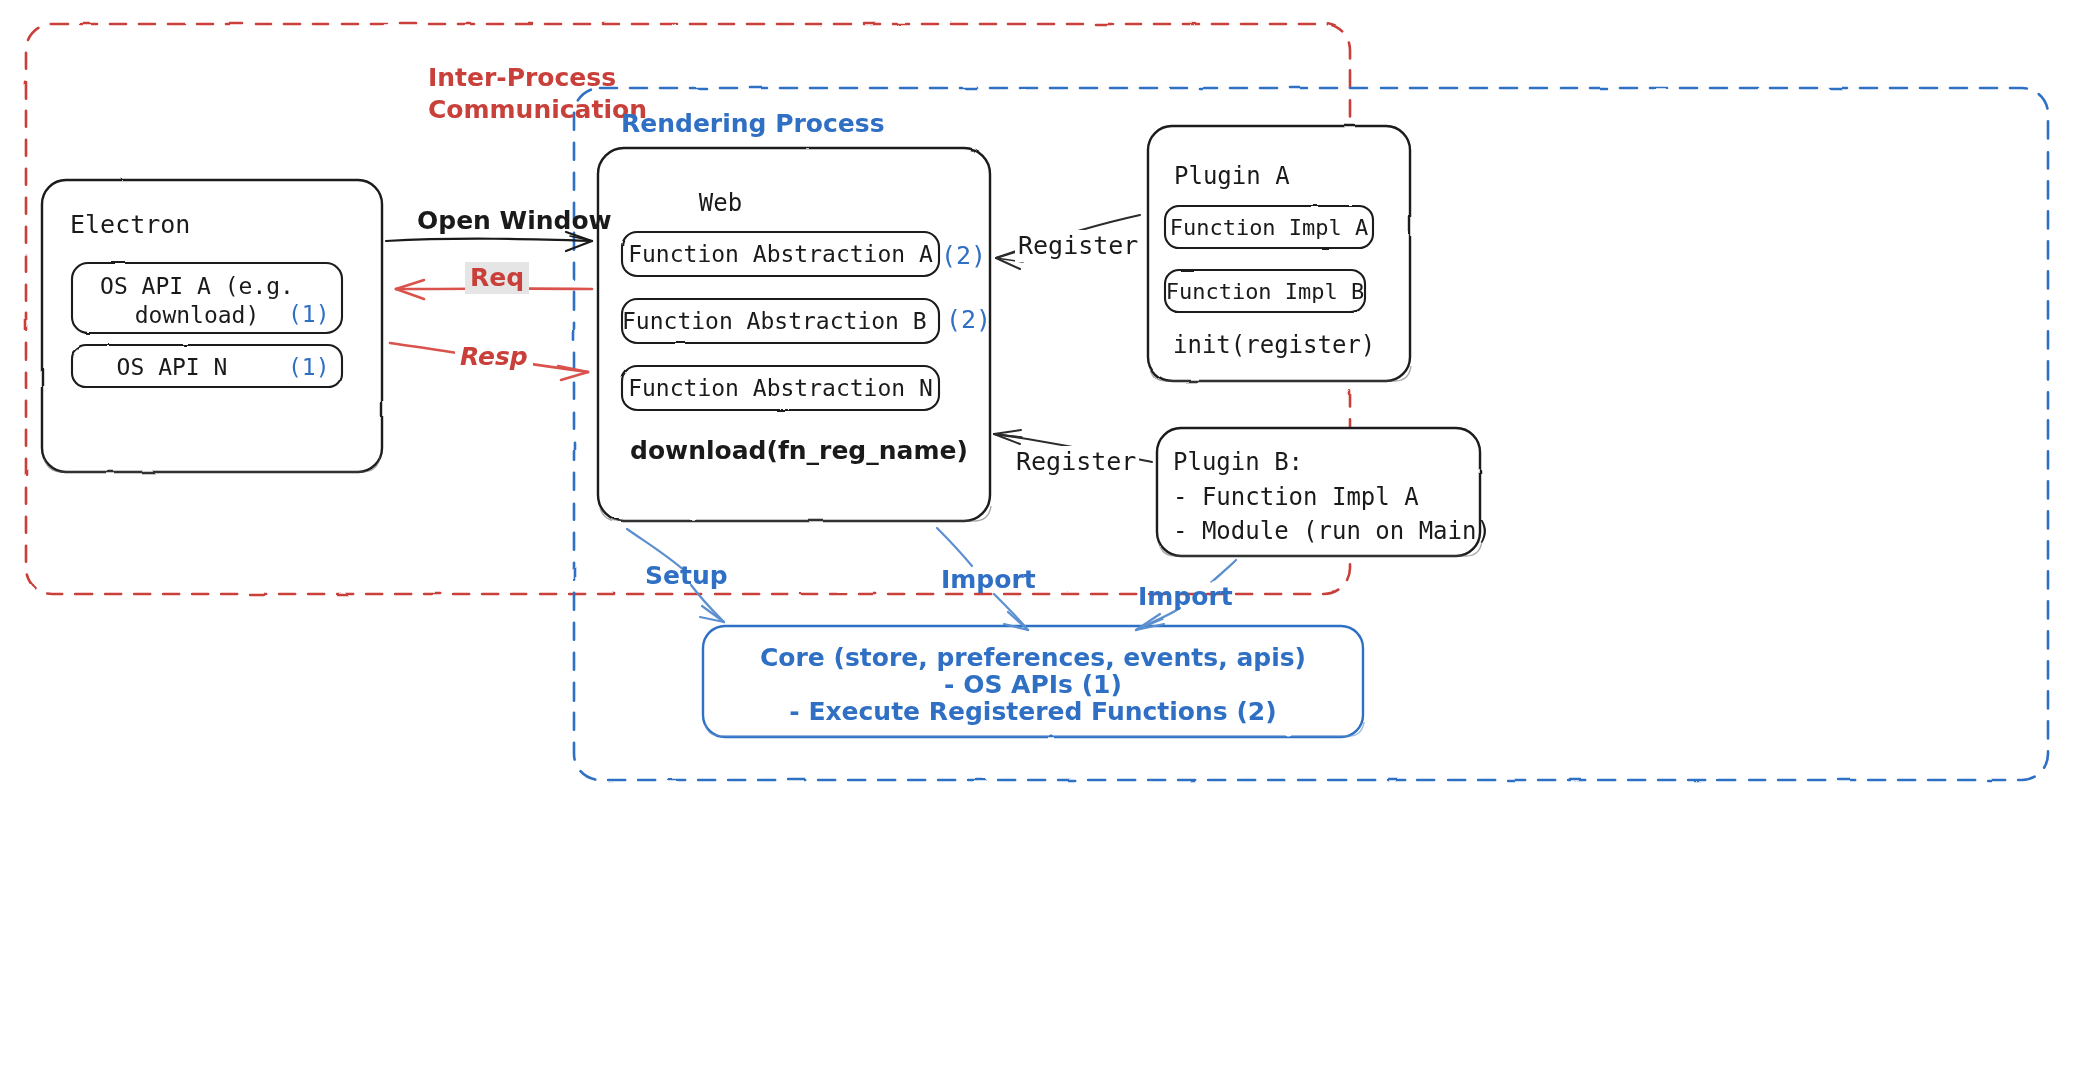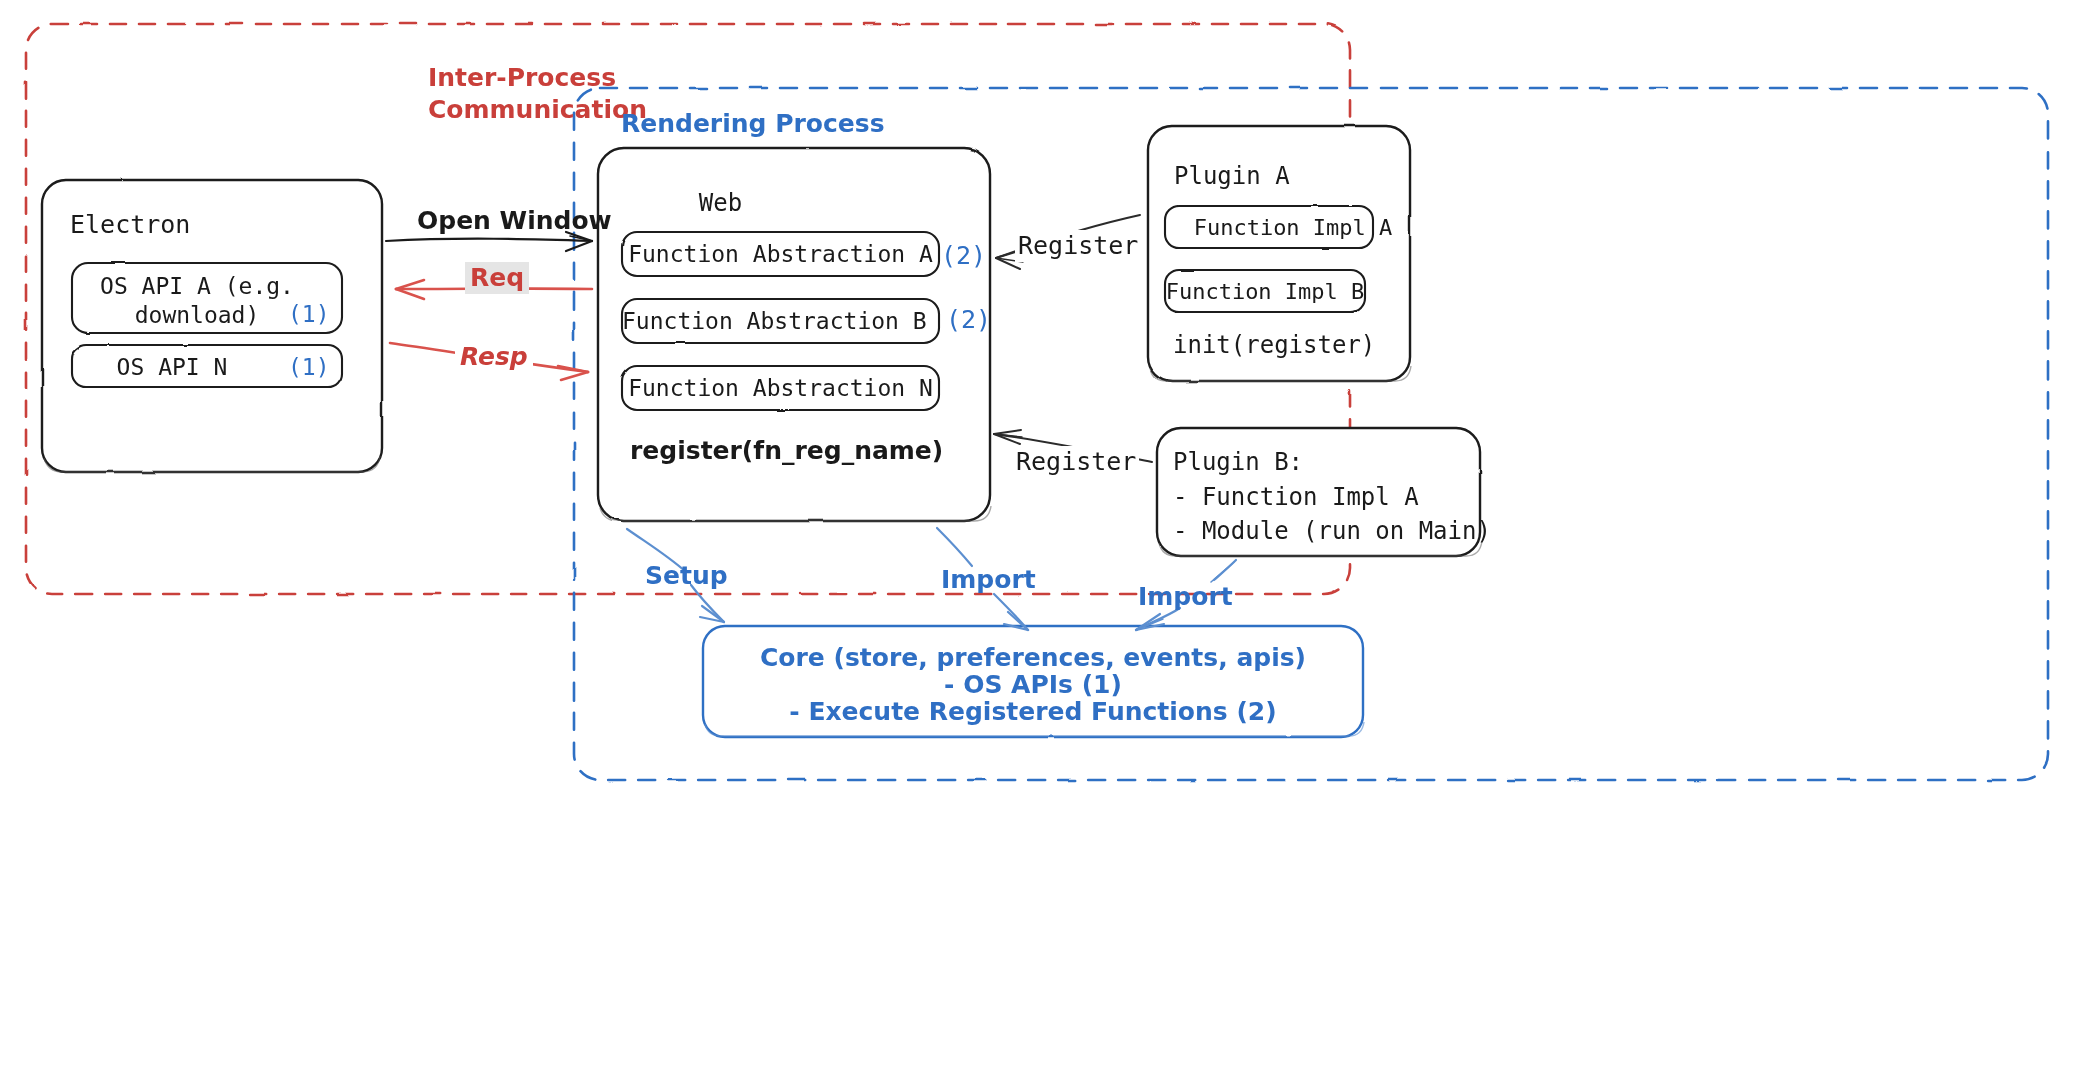--- a/index.html
+++ b/index.html
@@ -188,24 +188,24 @@
   <div class="lbl mono blk ctr" style="left:598px; top:188px; width:245px; font-size:24px;">Web</div>
 
   <div class="lbl mono blk ctr" style="left:622px; top:240px; width:317px; font-size:23px;">Function Abstraction A</div>
   <div class="lbl mono blu" style="left:941px; top:240px; font-size:25px;">(2)</div>
 
   <div class="lbl mono blk ctr" style="left:622px; top:307px; width:282px; font-size:23px;">Function Abstraction B</div>
   <div class="lbl mono blu" style="left:946px; top:304px; font-size:25px;">(2)</div>
 
   <div class="lbl mono blk ctr" style="left:622px; top:374px; width:317px; font-size:23px;">Function Abstraction N</div>
 
-  <div class="lbl sans blk" style="left:630px; top:435px; font-size:25px; font-weight:700;">register(fn_reg_name)</div>
+  <div class="lbl sans blk" style="left:630px; top:435px; font-size:25px; font-weight:700;">download(fn_reg_name)</div>
 
   <div class="lbl mono blk" style="left:1174px; top:161px; font-size:24px;">Plugin A</div>
-  <div class="lbl mono blk ctr" style="left:1165px; top:214px; width:208px; font-size:22px;margin-left:24px;">Function Impl A</div>
+  <div class="lbl mono blk ctr" style="left:1165px; top:214px; width:208px; font-size:22px;">Function Impl A</div>
   <div class="lbl mono blk ctr" style="left:1165px; top:278px; width:200px; font-size:22px;">Function Impl B</div>
   <div class="lbl mono blk" style="left:1173px; top:330px; font-size:24px;">init(register)</div>
 
   <div class="lbl mono blk" style="left:1173px; top:447px; font-size:24px;">Plugin B:</div>
   <div class="lbl mono blk" style="left:1173px; top:482px; font-size:24px;">- Function Impl A</div>
   <div class="lbl mono blk" style="left:1173px; top:516px; font-size:24px;">- Module (run on Main)</div>
 
   <div class="lbl sans bluebold ctr" style="left:703px; top:642px; width:660px; font-size:25px;">Core (store, preferences, events, apis)</div>
   <div class="lbl sans bluebold ctr" style="left:703px; top:669px; width:660px; font-size:25px;">- OS APIs (1)</div>
   <div class="lbl sans bluebold ctr" style="left:703px; top:696px; width:660px; font-size:25px;">- Execute Registered Functions (2)</div>

